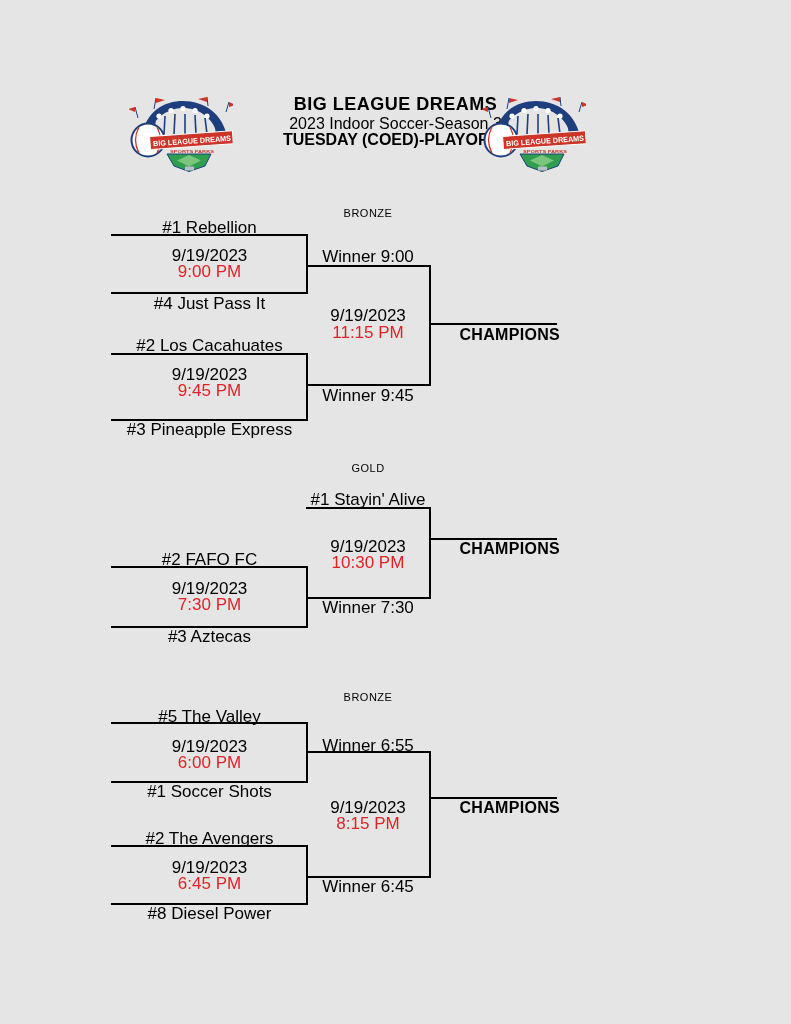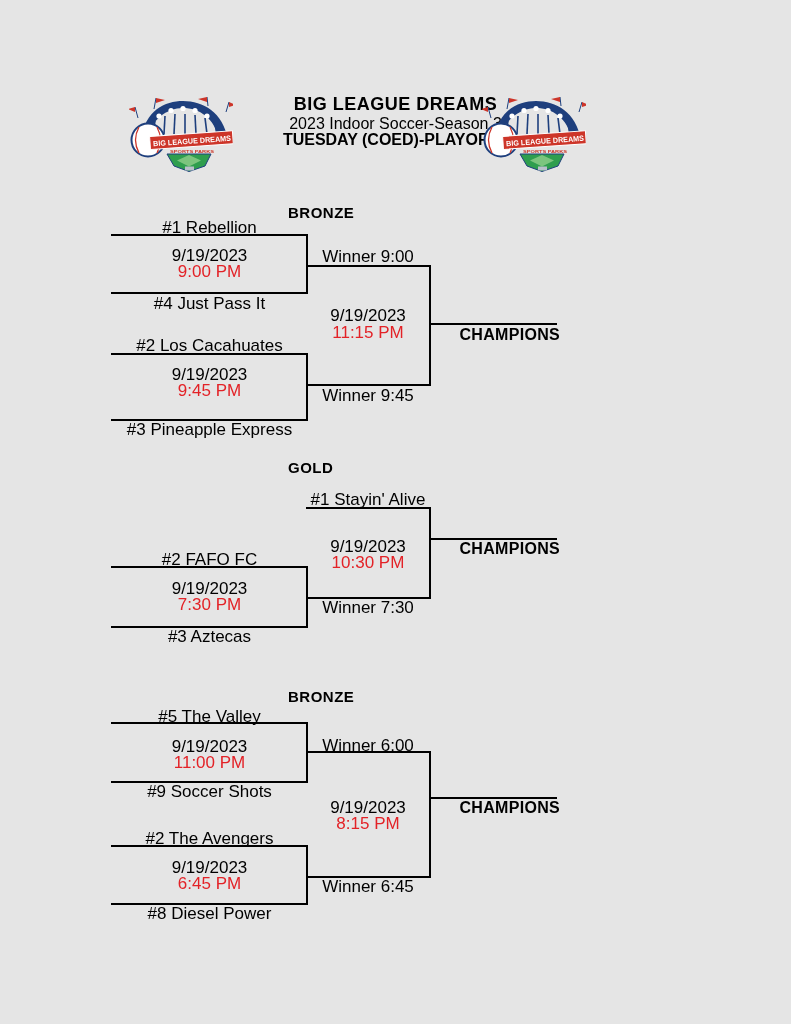--- a/index.html
+++ b/index.html
@@ -4,21 +4,21 @@
 <style>
   html,body{margin:0;padding:0;background:#ffffff;}
   .page{
     position:relative;width:791px;height:1024px;background:#e5e5e5;
     font-family:"Liberation Sans",sans-serif;color:#000;overflow:hidden;
   }
   .hline{position:absolute;height:2px;background:#000;}
   .vline{position:absolute;width:2px;background:#000;}
   .t{position:absolute;font-size:17px;line-height:15px;text-align:center;white-space:nowrap;}
   .red{color:#e32227;}
-  .bt{position:absolute;font-size:15px;line-height:16px;font-weight:bold;text-align:left;letter-spacing:0.5px;white-space:nowrap;}
+  .bt{position:absolute;font-size:11px;line-height:16px;font-weight:normal;text-align:center;letter-spacing:0.5px;white-space:nowrap;}
   .ch{position:absolute;font-size:16px;line-height:15px;font-weight:bold;text-align:right;letter-spacing:0.3px;white-space:nowrap;}
   .hdr{position:absolute;left:0;width:791px;text-align:center;white-space:nowrap;}
   .hdr.title{top:94px;font-size:18px;font-weight:bold;letter-spacing:0.5px;}
   .hdr.sub{top:115px;font-size:16px;}
   .hdr.div{top:131px;font-size:16px;font-weight:bold;}
   .logo{position:absolute;width:104px;height:78px;}
 </style>
 </head>
 <body>
 
@@ -166,34 +166,34 @@
   <div class="t red" style="left:111px;top:597px;width:197px">7:30 PM</div>
   <div class="hline" style="left:111px;top:626px;width:197px"></div>
   <div class="t" style="left:111px;top:629px;width:197px">#3 Aztecas</div>
   <div class="vline" style="left:306px;top:566px;height:62px"></div>
 
   <div class="bt" style="left:288px;top:689px;width:160px">BRONZE</div>
 
   <div class="t" style="left:111px;top:709px;width:197px">#5 The Valley</div>
   <div class="hline" style="left:111px;top:722px;width:197px"></div>
   <div class="t" style="left:111px;top:739px;width:197px">9/19/2023</div>
-  <div class="t red" style="left:111px;top:755px;width:197px">11:00 PM</div>
+  <div class="t red" style="left:111px;top:755px;width:197px">6:00 PM</div>
   <div class="hline" style="left:111px;top:781px;width:197px"></div>
-  <div class="t" style="left:111px;top:784px;width:197px">#9 Soccer Shots</div>
+  <div class="t" style="left:111px;top:784px;width:197px">#1 Soccer Shots</div>
   <div class="vline" style="left:306px;top:722px;height:61px"></div>
 
   <div class="t" style="left:111px;top:831px;width:197px">#2 The Avengers</div>
   <div class="hline" style="left:111px;top:845px;width:197px"></div>
   <div class="t" style="left:111px;top:860px;width:197px">9/19/2023</div>
   <div class="t red" style="left:111px;top:876px;width:197px">6:45 PM</div>
   <div class="hline" style="left:111px;top:903px;width:197px"></div>
   <div class="t" style="left:111px;top:906px;width:197px">#8 Diesel Power</div>
   <div class="vline" style="left:306px;top:845px;height:60px"></div>
 
-  <div class="t" style="left:288px;top:738px;width:160px">Winner 6:00</div>
+  <div class="t" style="left:288px;top:738px;width:160px">Winner 6:55</div>
   <div class="hline" style="left:306px;top:751px;width:125px"></div>
   <div class="t" style="left:288px;top:800px;width:160px">9/19/2023</div>
   <div class="t red" style="left:288px;top:816px;width:160px">8:15 PM</div>
   <div class="hline" style="left:306px;top:876px;width:125px"></div>
   <div class="t" style="left:288px;top:879px;width:160px">Winner 6:45</div>
   <div class="vline" style="left:429px;top:751px;height:127px"></div>
 
   <div class="hline" style="left:429px;top:797px;width:128px"></div>
   <div class="ch" style="left:424px;top:800px;width:136px">CHAMPIONS</div>
 

